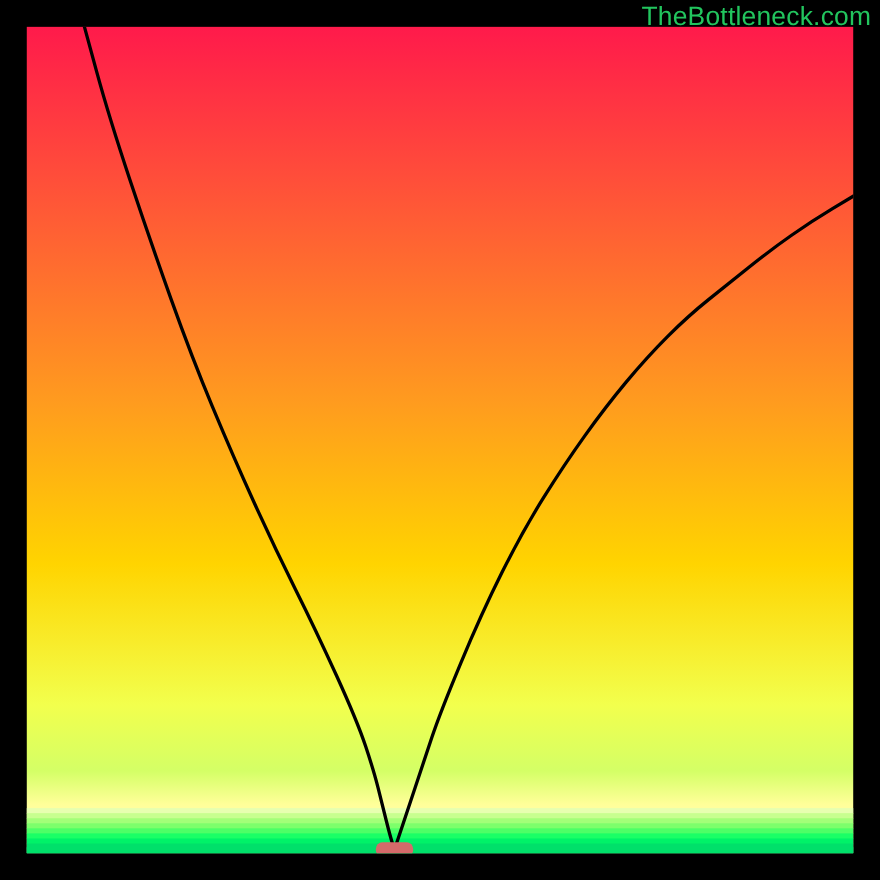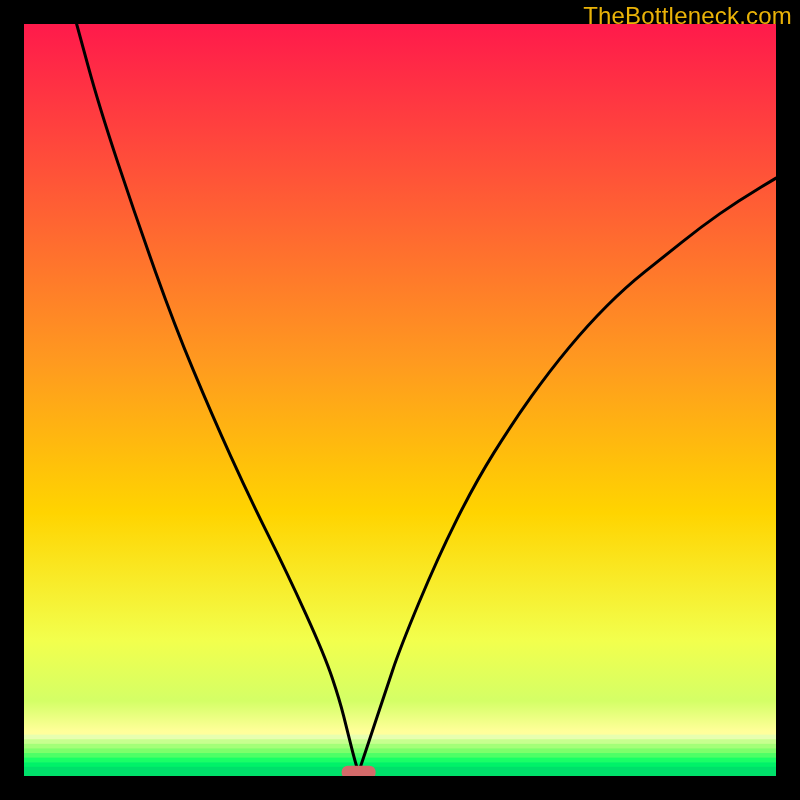--- a/index.html
+++ b/index.html
@@ -22,21 +22,21 @@
     left: 24px;
     top: 24px;
     width: 752px;
     height: 752px;
     overflow: hidden;
   }
   .watermark {
     position: absolute;
     top: 2px;
     right: 8px;
-    color: #eab308;
+    color: #22c55e;
     font-size: 24px;
     font-weight: 500;
     letter-spacing: 0.2px;
     user-select: none;
   }
   svg { display: block; }
 </style>
 </head>
 <body>
 

